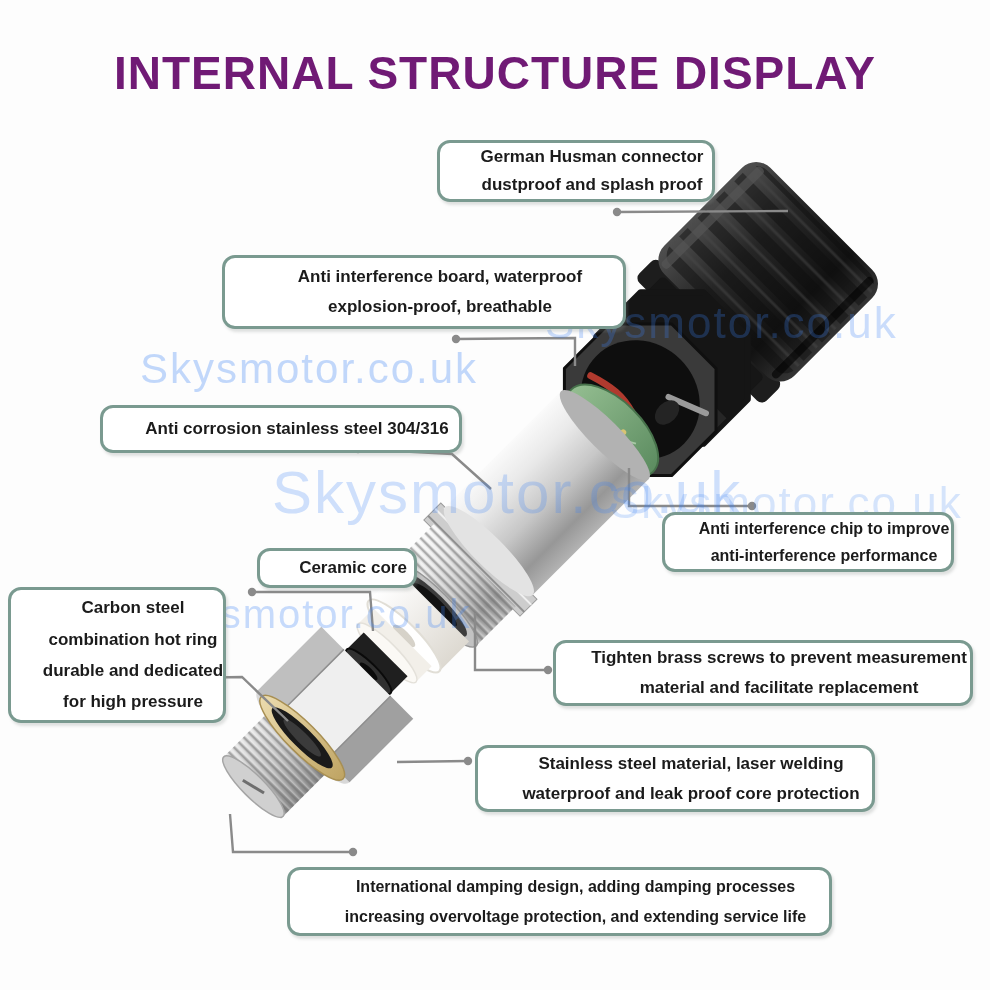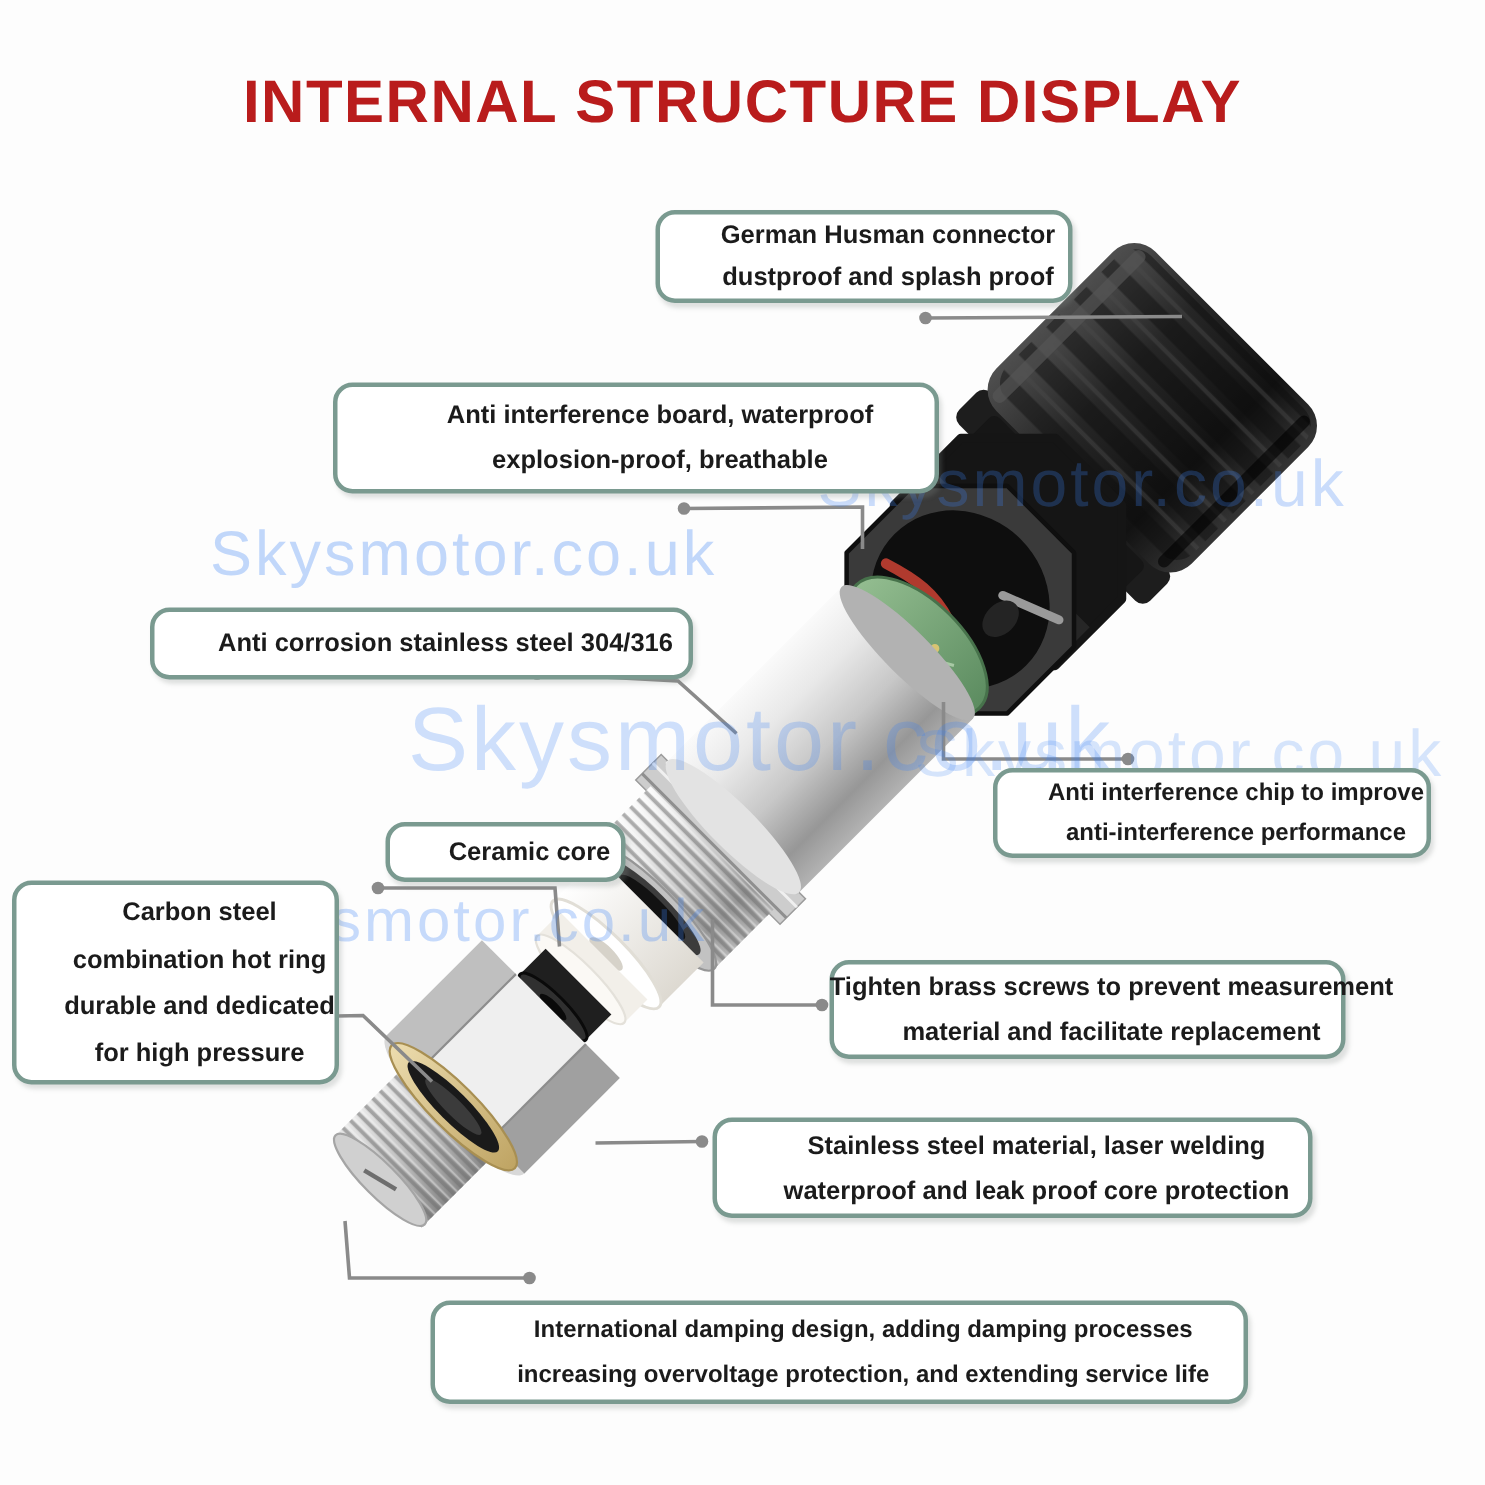--- a/index.html
+++ b/index.html
@@ -1,35 +1,35 @@
 <!DOCTYPE html>
 <html><head>
 <meta charset="utf-8">
 <style>
   html,body{margin:0;padding:0;background:#fff;}
   #stage{position:relative;width:990px;height:990px;background:#fdfdfd;overflow:hidden;
          font-family:"Liberation Sans",sans-serif;}
   #title{position:absolute;left:0;top:46px;width:990px;text-align:center;
-         font-size:40px;font-weight:700;letter-spacing:1px;color:#b91c1c;}
+         font-size:46px;font-weight:700;letter-spacing:1px;color:#701a75;}
   svg.diagram{position:absolute;left:0;top:0;z-index:1;}
   .wm{position:absolute;z-index:2;font-weight:400;color:#3b82f6;pointer-events:none;
       letter-spacing:2px;}
   .callout{position:absolute;z-index:3;background:#ffffff;border:3px solid #7a9a90;
            border-radius:13px;box-sizing:border-box;display:flex;flex-direction:column;
            justify-content:center;align-items:center;text-align:center;
            font-weight:700;font-size:17px;line-height:1.75;color:#1b1b1b;
            box-shadow:2px 3px 3px rgba(130,140,135,.25);padding-left:32px;}
   .callout div{white-space:nowrap;}
   #c1{left:437px;top:140px;width:278px;height:62px;line-height:1.65;}
   #c2{left:222px;top:255px;width:404px;height:74px;}
   #c3{left:100px;top:405px;width:362px;height:48px;line-height:1.1;}
   #c4{left:662px;top:512px;width:292px;height:60px;font-size:16px;line-height:1.7;}
   #c5{left:245px;top:548px;width:160px;height:40px;line-height:1.1;margin-left:12px;}
   #c6{left:8px;top:587px;width:218px;height:136px;line-height:1.85;}
-  #c7{left:553px;top:640px;width:344px;height:66px;}
+  #c7{left:553px;top:640px;width:420px;height:66px;}
   #c8{left:475px;top:745px;width:400px;height:67px;}
   #c9{left:287px;top:867px;width:545px;height:69px;font-size:16px;line-height:1.85;}
 </style>
 </head>
 <body>
 
 <div id="stage">
 
   <div id="title">INTERNAL STRUCTURE DISPLAY</div>
 

